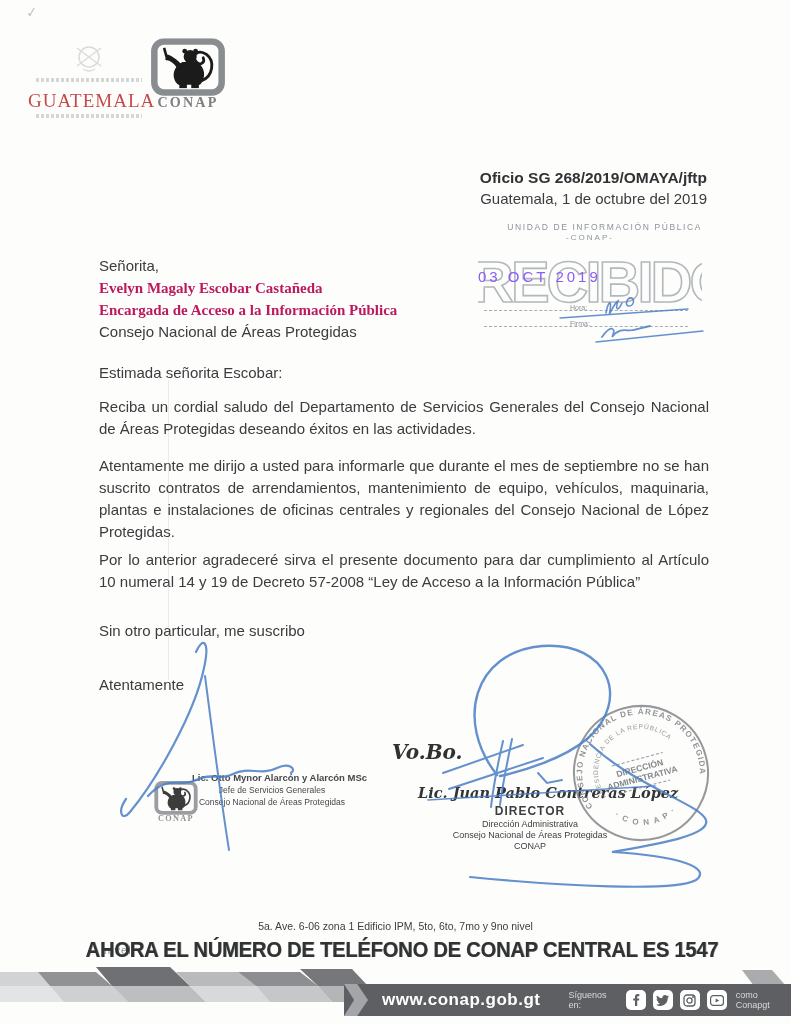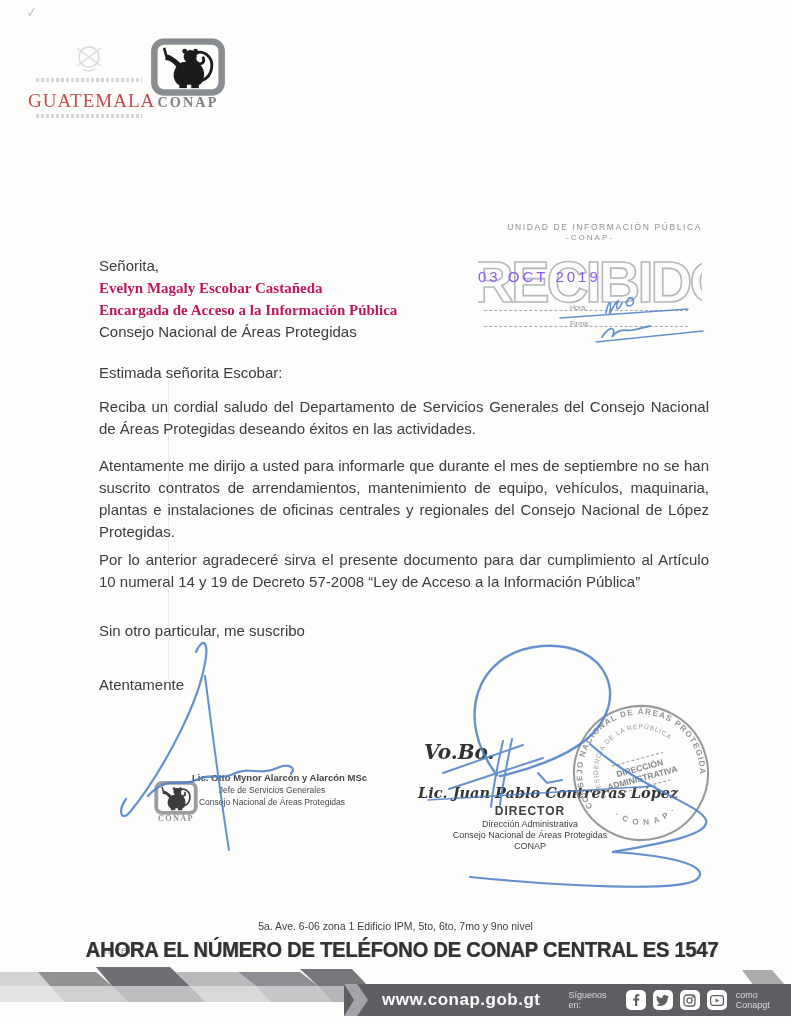--- a/index.html
+++ b/index.html
@@ -29,21 +29,21 @@
   .letter{left:99px;width:610px;font-size:15px;line-height:22px;color:#3a3c3e;}
   .just{text-align:justify;}
   .bold{font-weight:bold;color:#be185d;font-family:Liberation Serif, serif;}
   
   .signer-left{left:192px;top:772px;width:160px;text-align:center;color:#45474a;}
   .sl-name{font-weight:bold;font-size:9.5px;white-space:nowrap;}
   .sl-sub{font-size:8.5px;margin-top:2px;white-space:nowrap;}
   .mini-conap{left:153px;top:781px;opacity:.85;}
   
   .vobo{left:392px;top:740px;font-family:"DejaVu Serif",serif;font-style:italic;font-weight:bold;
-    font-size:20px;color:#2f3133;margin-left:32px;}
+    font-size:20px;color:#2f3133;}
   .signer-right{left:418px;top:784px;width:224px;text-align:center;color:#3c3e40;}
   .sr-name{font-family:"DejaVu Serif",serif;font-style:italic;font-weight:bold;font-size:14.5px;white-space:nowrap;color:#323436;}
   .sr-title{font-weight:bold;font-size:12px;letter-spacing:1px;margin-top:3px;}
   .sr-sub{font-size:9px;margin-top:1px;}
   
   .round-stamp{left:570px;top:702px;width:142px;height:142px;transform:rotate(-15deg);opacity:.85;}
   
   .addr{left:0;top:920px;width:791px;text-align:center;font-size:10.5px;color:#3c3e40;}
   .phone-banner{left:60px;top:937px;width:640px;text-align:center;font-size:22px;font-weight:bold;
     color:#303234;transform:scaleX(.92);letter-spacing:-.3px;white-space:nowrap;
@@ -97,20 +97,24 @@
     <div class="guate-word">GUATEMALA</div>
     <div class="motto"></div>
   </div>
 
   <div class="abs conap-logo-box">
     <svg width="76" height="72" viewBox="0 0 70 66">
         <use href="#conapLogo"></use>
       </svg>
   </div>
 
+  <div class="abs ref-block">
+    <div class="ref-line1">Oficio SG 268/2019/OMAYA/jftp</div>
+    <div>Guatemala, 1 de octubre del 2019</div>
+  </div>
 
   <div class="abs rstamp">
     <div class="rstamp-h1">UNIDAD DE INFORMACIÓN PÚBLICA</div>
     <div class="rstamp-h2">-CONAP-</div>
     <svg class="recibido-svg" viewBox="0 0 224 86">
       <text x="-6" y="66" font-size="58" font-weight="bold" font-family="Liberation Sans, sans-serif" fill="none" stroke="#9ba1a8" stroke-width="1.6" letter-spacing="-3">RECIBIDO</text>
     </svg>
     <div class="rstamp-date">03 OCT 2019</div>
     <div class="rstamp-line" style="top:88px"></div>
     <div class="rstamp-label" style="left:92px;top:82px">Hora:</div>

